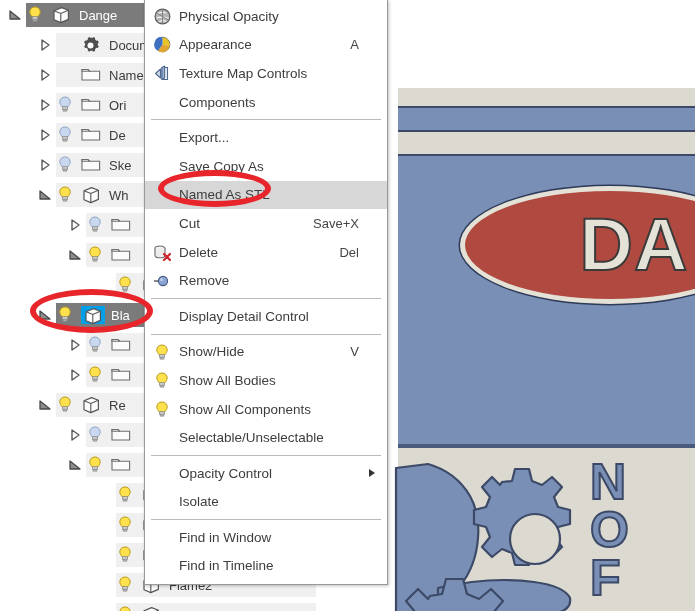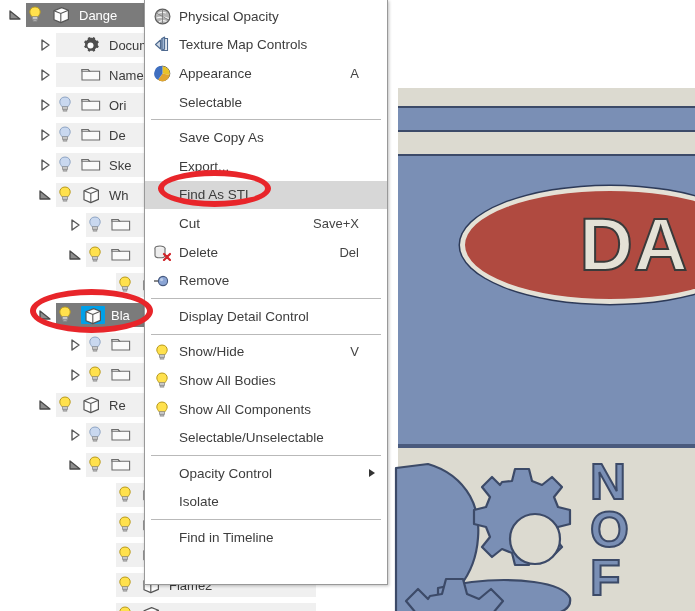--- a/index.html
+++ b/index.html
@@ -580,55 +580,55 @@
             <circle cx="8.5" cy="8.5" r="7.4" fill="#b4b4b4" stroke="#5e5e5e" stroke-width="1.2"></circle>
             <path d="M3 6 Q7 3 12 5 M2.6 10 Q8 8 14.8 10.5 M5 14 Q8 11.5 12.5 13.5" stroke="#ffffff" stroke-width="1.1" fill="none" opacity="0.85"></path>
             <path d="M8.5 1.2 L8.5 15.8 M2 4.8 L15 12.2" stroke="#7a7a7a" stroke-width="0.9"></path>
           </svg>
         </span>
         <span class="mi-label">Physical Opacity</span>
       </div>
       <div class="mi">
         <span class="mi-icon">
           <svg width="17" height="17" viewBox="0 0 17 17">
-            <path d="M1.5 8.5 L6.5 4 L6.5 13 Z" fill="#cfd9e6" stroke="#4f6a8f" stroke-width="1.1" stroke-linejoin="round"></path>
-            <path d="M8 2.5 L13.5 2.5 L13.5 14.5 L8 14.5 Z" fill="#e9eef5" stroke="#4f6a8f" stroke-width="1.1"></path>
-            <path d="M8 2.5 L10.6 1 L10.6 13 L8 14.5 Z" fill="#9fb6d4" stroke="#4f6a8f" stroke-width="1.1" stroke-linejoin="round"></path>
-          </svg>
-        </span>
-        <span class="mi-label">Texture Map Controls</span>
-      </div>
-      <div class="mi">
-        <span class="mi-icon">
-          <svg width="17" height="17" viewBox="0 0 17 17">
             <circle cx="8.5" cy="8.5" r="7.3" fill="#ffffff" stroke="#5a5a5a" stroke-width="1"></circle>
             <path d="M8.5 8.5 L8.5 1.2 A7.3 7.3 0 0 1 15.6 10 Z" fill="#e8c229"></path>
             <path d="M8.5 8.5 L15.6 10 A7.3 7.3 0 0 1 4 14.8 Z" fill="#e0a62f"></path>
             <path d="M8.5 8.5 L4 14.8 A7.3 7.3 0 0 1 8.5 1.2 Z" fill="#3f6fc0"></path>
           </svg>
         </span>
         <span class="mi-label">Appearance</span>
         <span class="mi-accel">A</span>
       </div>
       <div class="mi">
-        <span class="mi-icon empty"></span>
-        <span class="mi-label">Selectable</span>
+        <span class="mi-icon">
+          <svg width="17" height="17" viewBox="0 0 17 17">
+            <path d="M1.5 8.5 L6.5 4 L6.5 13 Z" fill="#cfd9e6" stroke="#4f6a8f" stroke-width="1.1" stroke-linejoin="round"></path>
+            <path d="M8 2.5 L13.5 2.5 L13.5 14.5 L8 14.5 Z" fill="#e9eef5" stroke="#4f6a8f" stroke-width="1.1"></path>
+            <path d="M8 2.5 L10.6 1 L10.6 13 L8 14.5 Z" fill="#9fb6d4" stroke="#4f6a8f" stroke-width="1.1" stroke-linejoin="round"></path>
+          </svg>
+        </span>
+        <span class="mi-label">Texture Map Controls</span>
+      </div>
+      <div class="mi">
+        <span class="mi-icon empty"></span>
+        <span class="mi-label">Components</span>
       </div>
       <div class="sep"></div>
       <div class="mi">
         <span class="mi-icon empty"></span>
+        <span class="mi-label">Export...</span>
+      </div>
+      <div class="mi">
+        <span class="mi-icon empty"></span>
         <span class="mi-label">Save Copy As</span>
       </div>
-      <div class="mi">
-        <span class="mi-icon empty"></span>
-        <span class="mi-label">Export...</span>
-      </div>
       <div class="mi hover">
         <span class="mi-icon empty"></span>
-        <span class="mi-label">Find As STL</span>
+        <span class="mi-label">Named As STL</span>
       </div>
       <div class="mi">
         <span class="mi-icon empty"></span>
         <span class="mi-label">Cut</span>
         <span class="mi-accel">Save+X</span>
       </div>
       <div class="mi">
         <span class="mi-icon">
           <svg width="18" height="17" viewBox="0 0 18 17">
             <ellipse cx="7" cy="4.2" rx="5" ry="2.2" fill="#f4f4f4" stroke="#6a6a6a" stroke-width="1.1"></ellipse>
@@ -696,20 +696,24 @@
         <span class="mi-label">Opacity Control</span>
         <span class="mi-sub"></span>
       </div>
       <div class="mi">
         <span class="mi-icon empty"></span>
         <span class="mi-label">Isolate</span>
       </div>
       <div class="sep"></div>
       <div class="mi">
         <span class="mi-icon empty"></span>
+        <span class="mi-label">Find in Window</span>
+      </div>
+      <div class="mi">
+        <span class="mi-icon empty"></span>
         <span class="mi-label">Find in Timeline</span>
       </div>
     </div>
 
   <div class="annot" id="annot-stl"></div>
   <div class="annot" id="annot-body"></div>
 
 </div>
 
 </body></html>

